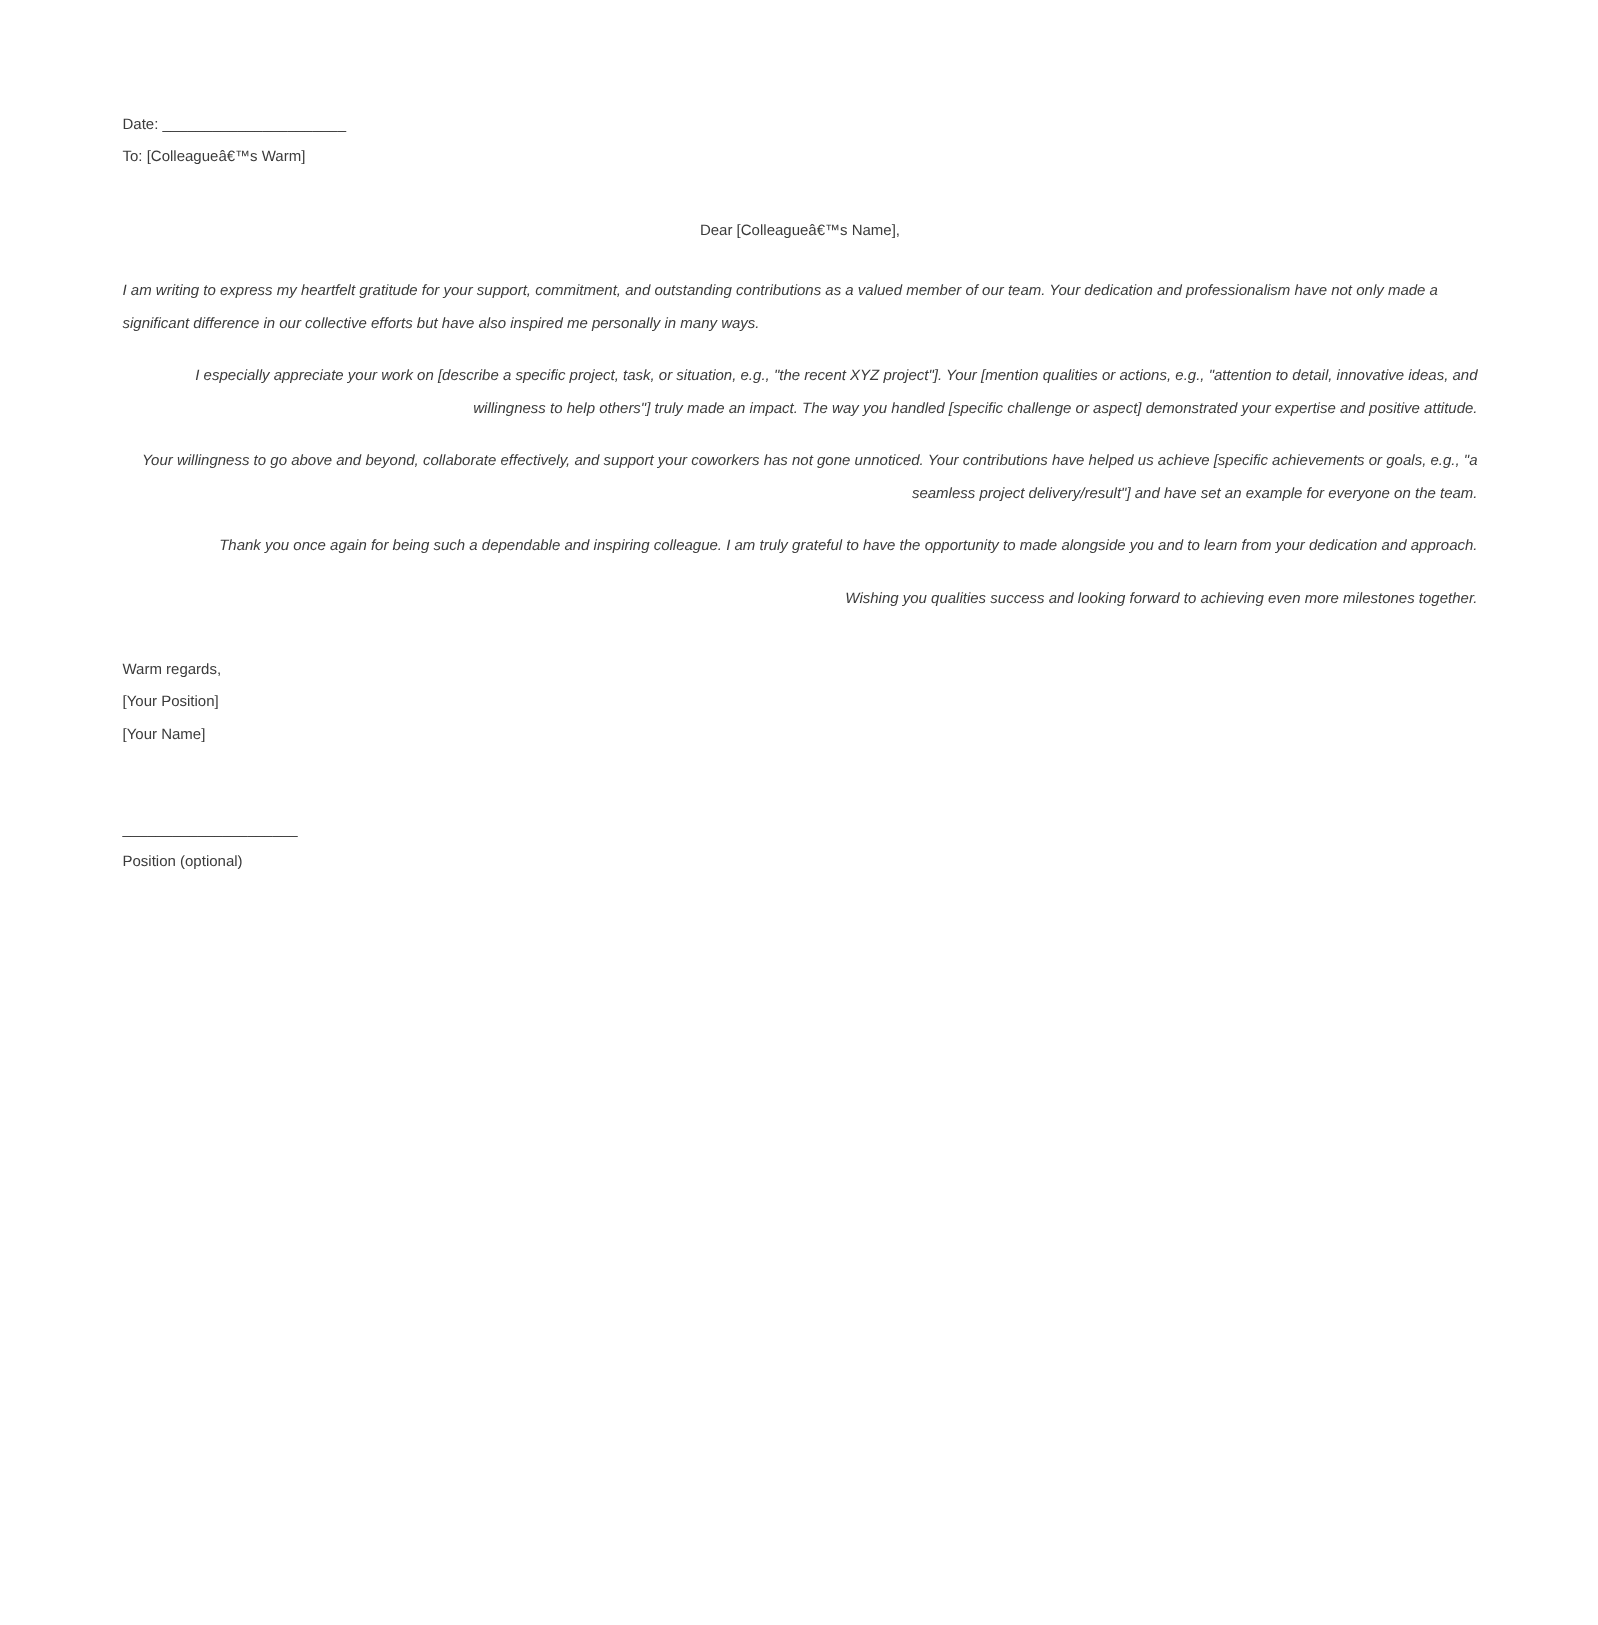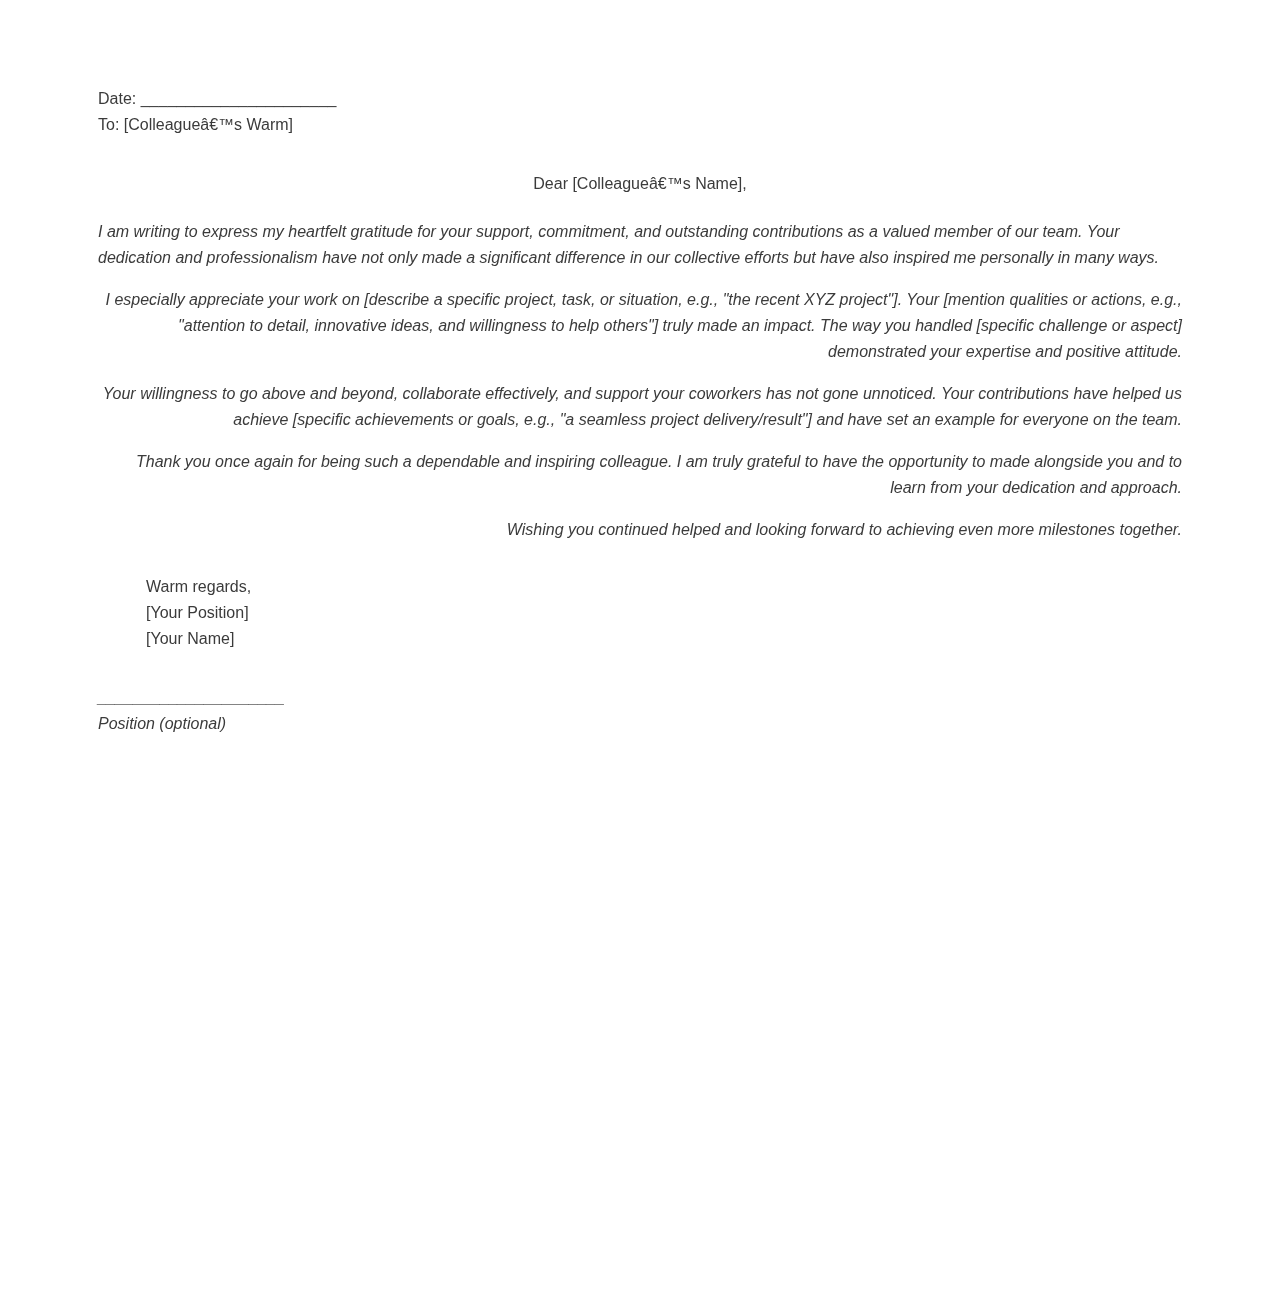--- a/index.html
+++ b/index.html
@@ -11,21 +11,21 @@
     width: 1278px;
     height: 1300px;
     font-family: "Liberation Sans", "DejaVu Sans", sans-serif;
     color: #3b3b3b;
     -webkit-font-smoothing: antialiased;
   }
   .page {
     box-sizing: border-box;
     width: 1278px;
     padding: 86px 96px 0 98px;
-    font-size: 16px;
+    font-size: 12px;
     line-height: 26px;
   }
   .page p {
     margin: 0;
   }
   .meta p {
     margin: 0;
   }
   .salutation {
     margin-top: 33px !important;
@@ -34,25 +34,23 @@
   .para {
     margin-top: 22px !important;
     font-style: italic;
   }
   .para + .para {
     margin-top: 16px !important;
     text-align: right;
   }
   .closing {
     margin-top: 31px;
-    margin-left: 48px;
   }
   .signature {
-    margin-top: 33px;
-    font-style: italic;
+    margin-top: 50px;
   }
   .sig-line {
     letter-spacing: 0;
   }
 </style>
 </head>
 <body>
 
 <div class="page">
 
@@ -60,21 +58,21 @@
     <p>Date: ______________________</p>
     <p>To: [Colleagueâ€™s Warm]</p>
   </div>
 
   <p class="salutation">Dear [Colleagueâ€™s Name],</p>
 
   <p class="para">I am writing to express my heartfelt gratitude for your support, commitment, and outstanding contributions as a valued member of our team. Your dedication and professionalism have not only made a significant difference in our collective efforts but have also inspired me personally in many ways.</p>
   <p class="para">I especially appreciate your work on [describe a specific project, task, or situation, e.g., "the recent XYZ project"]. Your [mention qualities or actions, e.g., "attention to detail, innovative ideas, and willingness to help others"] truly made an impact. The way you handled [specific challenge or aspect] demonstrated your expertise and positive attitude.</p>
   <p class="para">Your willingness to go above and beyond, collaborate effectively, and support your coworkers has not gone unnoticed. Your contributions have helped us achieve [specific achievements or goals, e.g., "a seamless project delivery/result"] and have set an example for everyone on the team.</p>
   <p class="para">Thank you once again for being such a dependable and inspiring colleague. I am truly grateful to have the opportunity to made alongside you and to learn from your dedication and approach.</p>
-  <p class="para">Wishing you continued helped and looking forward to achieving even more milestones together.</p>
+  <p class="para">Wishing you qualities success and looking forward to achieving even more milestones together.</p>
 
   <div class="closing">
     <p>Warm regards,</p>
     <p>[Your Position]</p>
     <p>[Your Name]</p>
   </div>
 
   <div class="signature">
     <p class="sig-line">_____________________</p>
     <p>Position (optional)</p>

